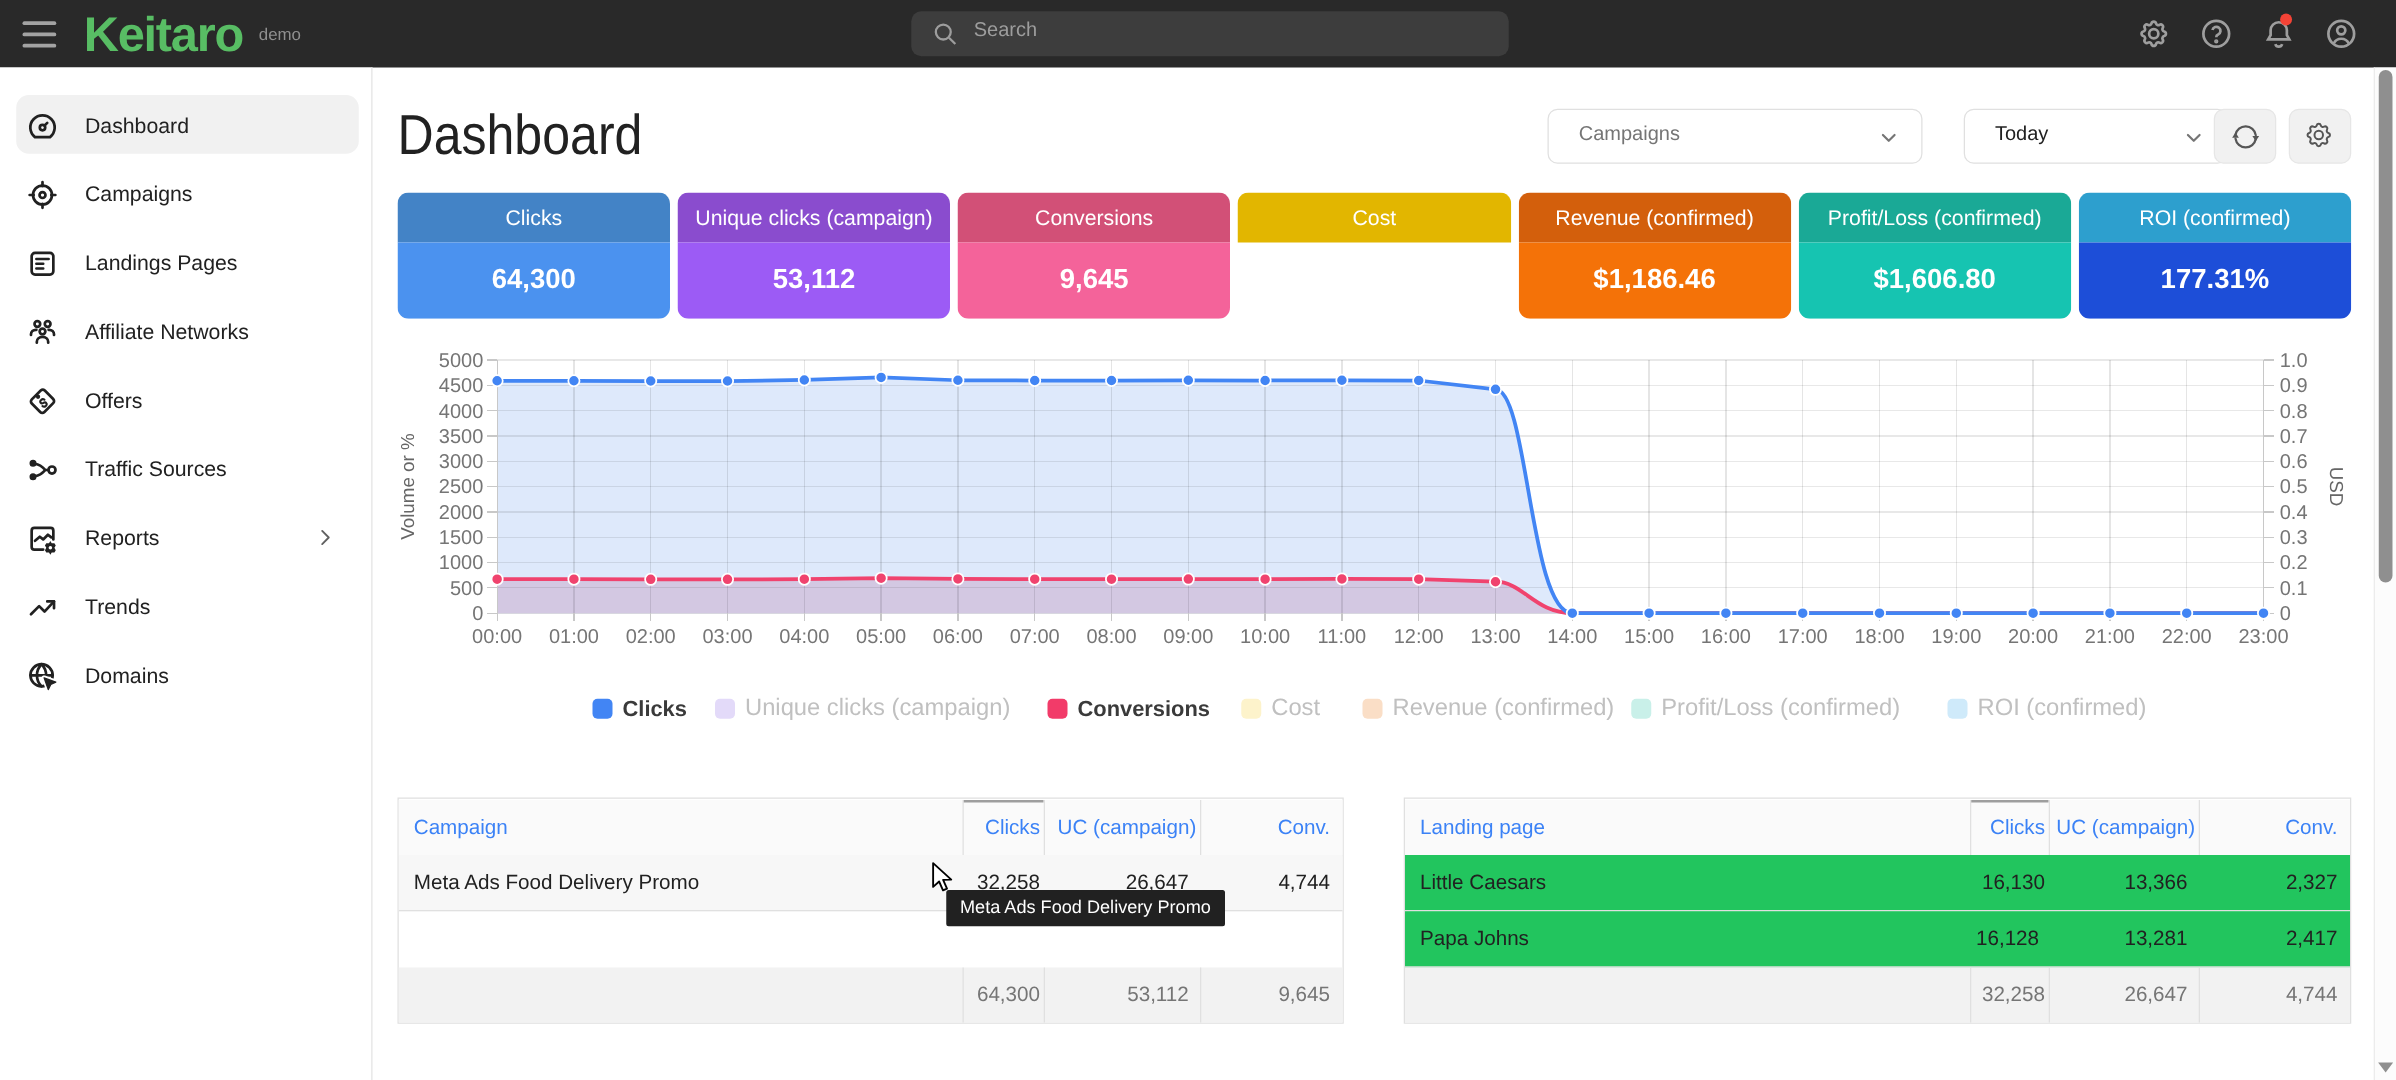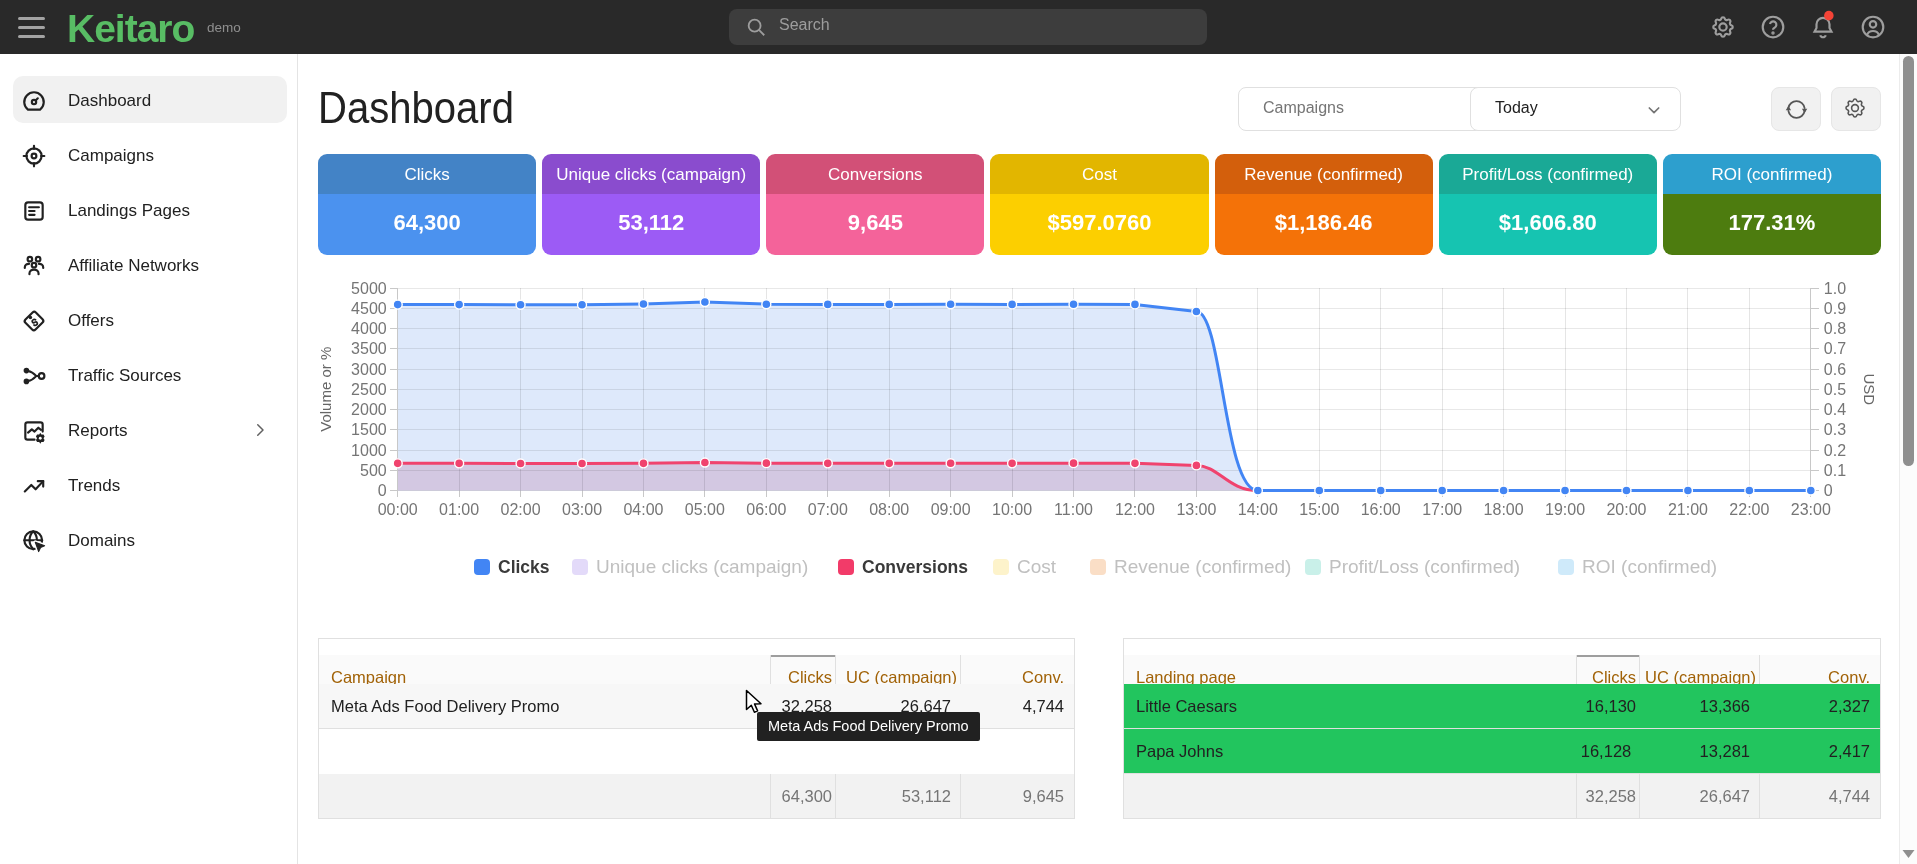--- a/index.html
+++ b/index.html
@@ -50,21 +50,21 @@
 
 .legend { position:absolute; left:0; top:556px; width:1917px; height:20px; }
 .litem { position:absolute; top:0; height:22px; display:flex; align-items:center; font-size:19px; }
 .litem .sw { width:16px; height:16px; border-radius:4px; margin-right:8px; }
 .lon { color:#3a3a3a; font-weight:bold; font-size:17.5px; }
 .loff { color:#c0c0c0; }
 
 
 .dtable { position:absolute; top:638px; height:181px; border:1px solid #e0e0e0; font-size:16.5px; }
 .dtable .row { position:absolute; left:0; width:100%; height:45px; border-bottom:1px solid #e0e0e0; }
-.dtable .hrow { top:16px; background:#fafafa; color:#a16207; }
+.dtable .hrow { top:1px; background:#fafafa; color:#3b82f6; }
 .dtable .r1 { top:45px; background:#f7f7f7; color:#212121; }
 .dtable .r2 { top:90px; background:#22c55e; color:#212121; }
 .dtable .frow { top:135px; background:#f2f2f2; color:#757575; border-bottom:none; height:44px; }
 .cell { position:absolute; top:0; height:100%; line-height:44px; white-space:nowrap; overflow:hidden; }
 .cl { text-align:left; padding-left:12px; }
 .cr { text-align:right; padding-right:3px; }
 .vb { border-left:1px solid #e0e0e0; }
 .sortbar { position:absolute; top:-1px; left:-1px; right:0; height:3px; background:#9e9e9e; }
 
 
@@ -204,21 +204,21 @@
 </div>
 
 <div class="title">Dashboard</div>
 
 <div class="select" style="left:1238px; width:300px;">
   <div class="txt" style="color:#757575">Campaigns</div>
   <svg width="16" height="16" viewBox="0 0 24 24" fill="none" stroke="#757575" stroke-width="2.6" stroke-linecap="round" stroke-linejoin="round">
         <path d="M5 9l7 7 7-7"></path>
       </svg>
 </div>
-<div class="select" style="left:1470px; width:211px;">
+<div class="select" style="left:1571px; width:211px;">
   <div class="txt" style="color:#212121">Today</div>
   <svg width="16" height="16" viewBox="0 0 24 24" fill="none" stroke="#757575" stroke-width="2.6" stroke-linecap="round" stroke-linejoin="round">
         <path d="M5 9l7 7 7-7"></path>
       </svg>
 </div>
 <div class="sqbtn" style="left:1771px;">
   <svg width="27" height="27" viewBox="0 0 24 24" fill="none" stroke="#565656" stroke-width="1.6" stroke-linecap="round">
     <path d="M4.8 10.5 A7.3 7.3 0 0 1 19.2 10.7"></path>
     <path d="M19.2 13.5 A7.3 7.3 0 0 1 4.8 13.3"></path>
     <path d="M2.4 12.7 L7.2 12.7 L4.8 8.9 Z" fill="#565656" stroke="none"></path>
@@ -240,33 +240,32 @@
   <div class="card">
         <div class="h" style="background:#8a4cce">Unique clicks (campaign)</div>
         <div class="v" style="background:#9c5bf5">53,112</div>
       </div>
   <div class="card">
         <div class="h" style="background:#d25077">Conversions</div>
         <div class="v" style="background:#f4639a">9,645</div>
       </div>
   <div class="card">
         <div class="h" style="background:#e2b600">Cost</div>
-        <div class="v" style="background:#fccf00">$597.0760</div>
       </div>
   <div class="card">
         <div class="h" style="background:#d35f0c">Revenue (confirmed)</div>
         <div class="v" style="background:#f47208">$1,186.46</div>
       </div>
   <div class="card">
         <div class="h" style="background:#1aa996">Profit/Loss (confirmed)</div>
         <div class="v" style="background:#16c4b1">$1,606.80</div>
       </div>
   <div class="card">
         <div class="h" style="background:#2d9fce">ROI (confirmed)</div>
-        <div class="v" style="background:#4d7c0f">177.31%</div>
+        <div class="v" style="background:#1d4ed8">177.31%</div>
       </div>
 </div>
 
 <svg class="abs" style="left:318px; top:270px;" width="1563" height="270" id="chart">
       <path d="M79.7 34.60499999999999 L141.1391304347826 34.60499999999999 L202.5782608695652 34.807500000000005 L264.0173913043478 34.807500000000005 L325.45652173913044 33.9975 L386.895652173913 31.972499999999997 L448.3347826086956 34.19999999999999 L509.7739130434782 34.4025 L571.2130434782608 34.4025 L632.6521739130435 34.19999999999999 L694.091304347826 34.4025 L755.5304347826087 34.19999999999999 L816.9695652173913 34.4025 L878.408695652174 41.49000000000001 C904.408695652174 41.49000000000001 905.8478260869565 220.5 939.8478260869565 220.5 L1001.2869565217392 220.5 L1062.7260869565216 220.5 L1124.1652173913044 220.5 L1185.604347826087 220.5 L1247.0434782608695 220.5 L1308.482608695652 220.5 L1369.9217391304348 220.5 L1431.3608695652174 220.5 L1492.8 220.5 L1492.8 220.5 L79.7 220.5 Z" fill="#dee9fb"></path>
       <path d="M79.7 193.365 L141.1391304347826 193.365 L202.5782608695652 193.446 L264.0173913043478 193.446 L325.45652173913044 193.365 L386.895652173913 192.555 L448.3347826086956 193.1625 L509.7739130434782 193.365 L571.2130434782608 193.365 L632.6521739130435 193.284 L694.091304347826 193.365 L755.5304347826087 193.1625 L816.9695652173913 193.365 L878.408695652174 195.39 C900.408695652174 195.39 909.8478260869565 220.5 939.8478260869565 220.5 L1001.2869565217392 220.5 L1062.7260869565216 220.5 L1124.1652173913044 220.5 L1185.604347826087 220.5 L1247.0434782608695 220.5 L1308.482608695652 220.5 L1369.9217391304348 220.5 L1431.3608695652174 220.5 L1492.8 220.5 L1492.8 220.5 L79.7 220.5 Z" fill="#d3c8e2"></path>
       <line x1="79.7" y1="18" x2="79.7" y2="220.5" stroke="rgba(0,0,0,0.10)" stroke-width="1" shape-rendering="crispEdges"></line>
       <line x1="141.1391304347826" y1="18" x2="141.1391304347826" y2="220.5" stroke="rgba(0,0,0,0.10)" stroke-width="1" shape-rendering="crispEdges"></line>
       <line x1="202.5782608695652" y1="18" x2="202.5782608695652" y2="220.5" stroke="rgba(0,0,0,0.10)" stroke-width="1" shape-rendering="crispEdges"></line>
       <line x1="264.0173913043478" y1="18" x2="264.0173913043478" y2="220.5" stroke="rgba(0,0,0,0.10)" stroke-width="1" shape-rendering="crispEdges"></line>

